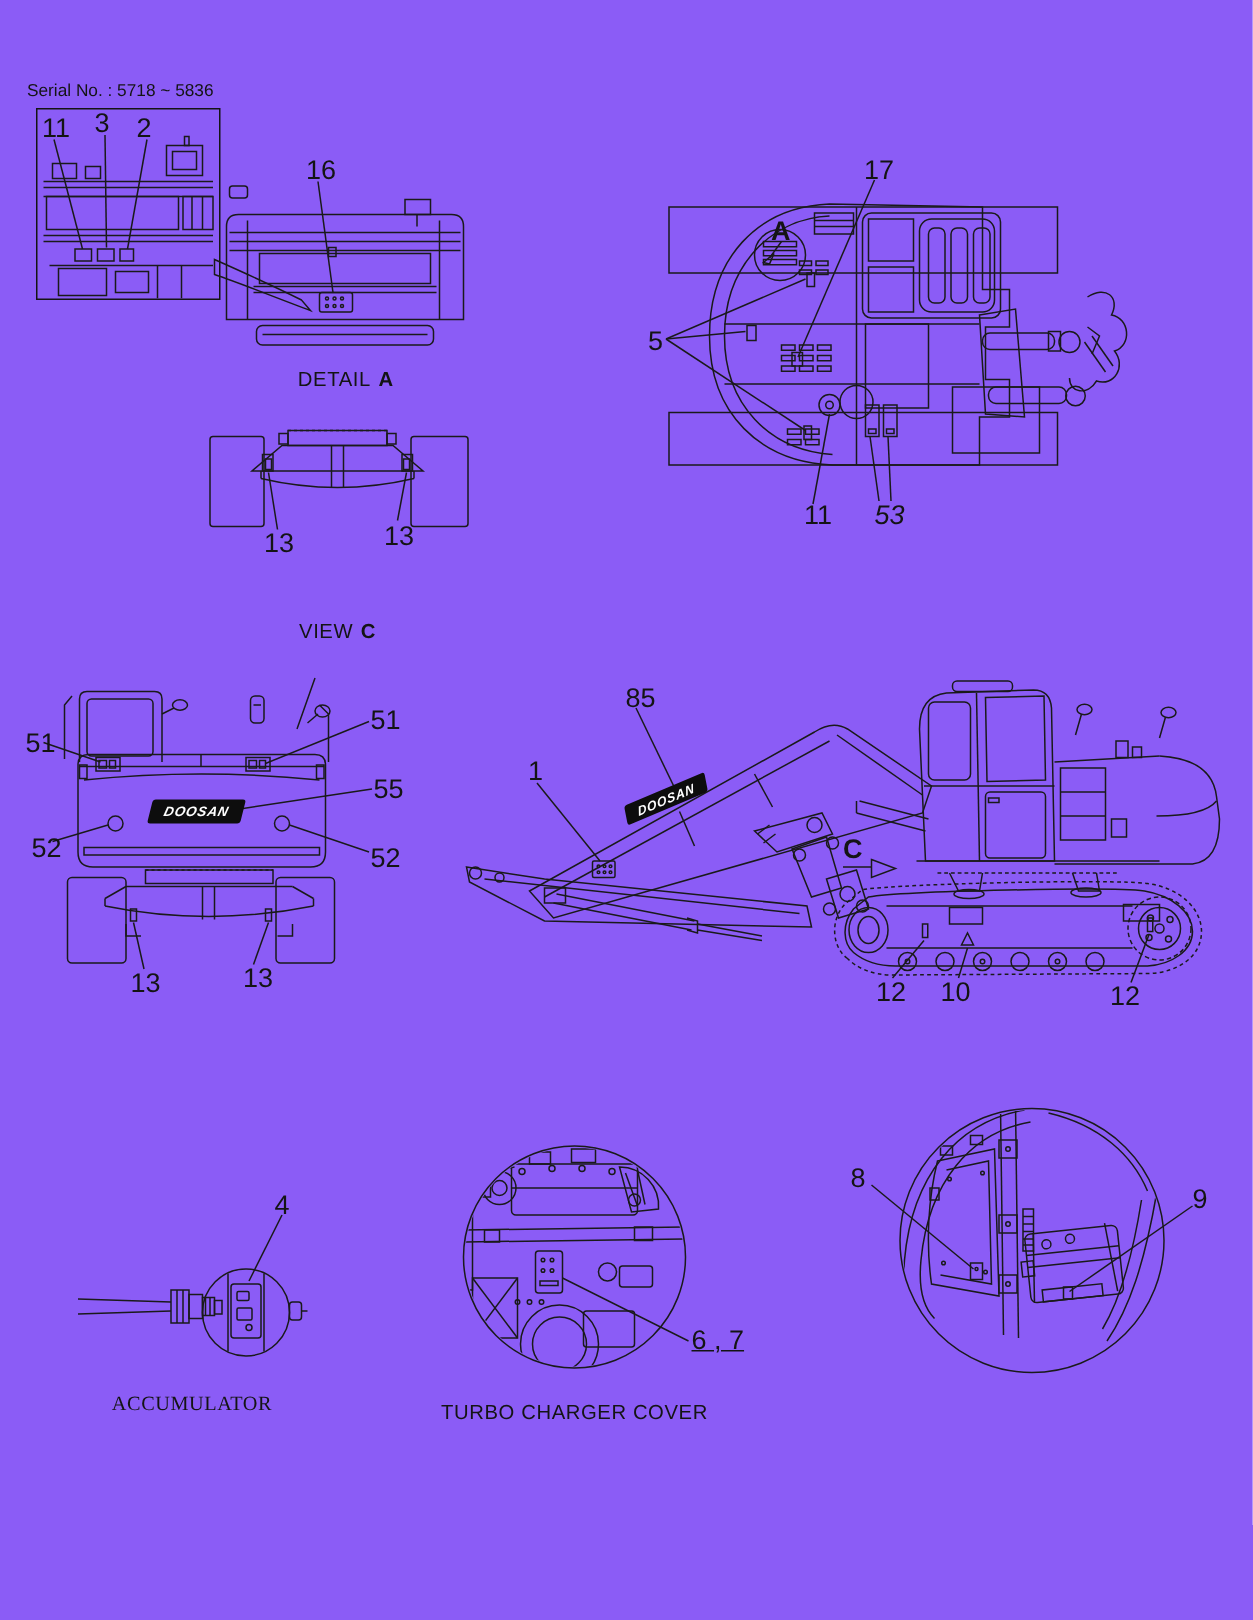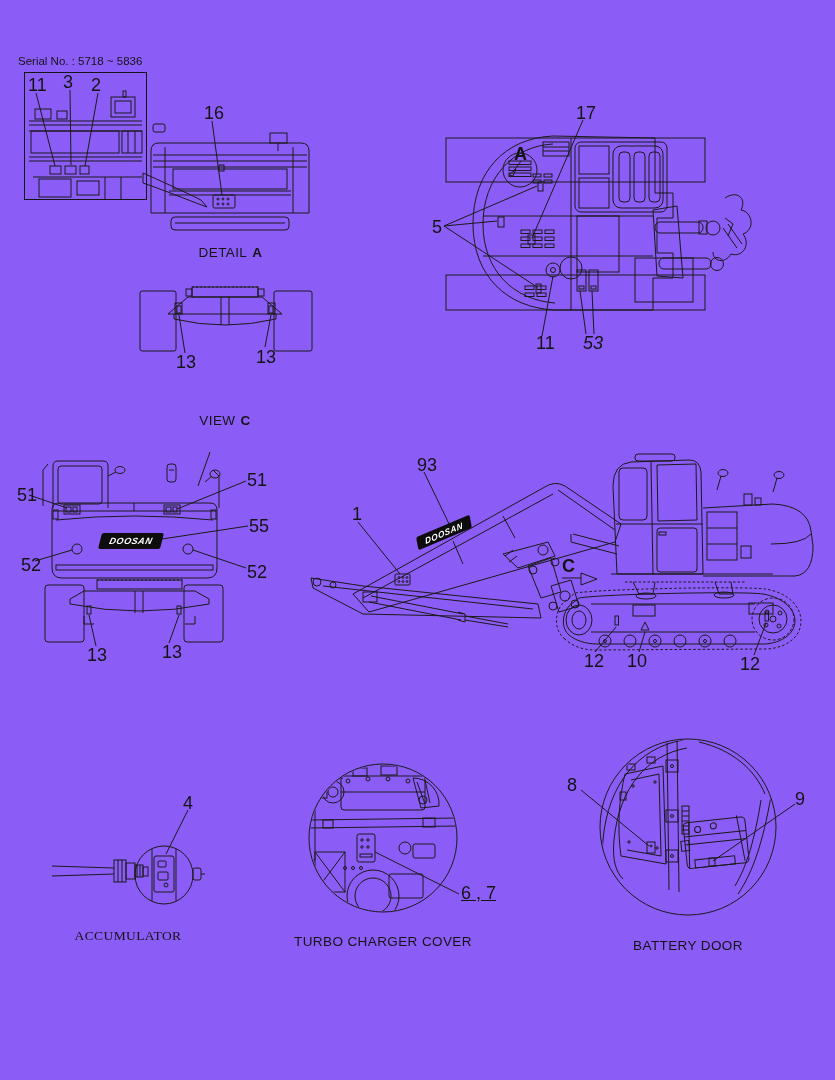--- a/index.html
+++ b/index.html
@@ -419,21 +419,21 @@
     <circle cx="96" cy="131.5" r=".9" fill="#fff" stroke="none"></circle>
         <circle cx="100" cy="131.5" r=".9" fill="#fff" stroke="none"></circle>
     <circle cx="104" cy="131.5" r=".9" fill="#fff" stroke="none"></circle>
         <circle cx="96" cy="135.5" r=".9" fill="#fff" stroke="none"></circle>
     <circle cx="100" cy="135.5" r=".9" fill="#fff" stroke="none"></circle>
         <circle cx="104" cy="135.5" r=".9" fill="#fff" stroke="none"></circle>
   </svg>
   <div class="logo" style="left:112px;top:80px;width:58px;height:13px;transform:rotate(-23deg) skewX(-12deg);">
     <span style="font-size:8.5px;">DOOSAN</span>
   </div>
-  <span class="co" style="left:114px;top:12px;">93</span>
+  <span class="co" style="left:114px;top:12px;">85</span>
   <span class="co" style="left:49px;top:61px;">1</span>
   <span class="co" style="left:259px;top:113px;font-weight:bold;">C</span>
   <span class="co" style="left:281px;top:208px;">12</span>
   <span class="co" style="left:324px;top:208px;">10</span>
   <span class="co" style="left:437px;top:211px;">12</span>
 </div>
 
 <div class="fig" style="left:48px;top:788px;width:160px;height:162px;">
   <svg class="art" width="160" height="140">
     <g>
@@ -571,16 +571,15 @@
       <circle cx="88" cy="124" r="1" fill="#fff" stroke="none"></circle>
       <rect x="146" y="136" width="6" height="8" fill="#111" stroke="none"></rect>
     </g>
     <g>
       <line x1="18" y1="68" x2="86" y2="124"></line>
       <line x1="232" y1="82" x2="150" y2="139"></line>
     </g>
   </svg>
   <span class="co" style="left:4px;top:56px;">8</span>
   <span class="co" style="left:232px;top:70px;">9</span>
-  <div class="cap" style="left:0;top:216px;width:250px;">BATTERY DOOR</div>
 </div>
 
 </div>
 
 </body></html>

